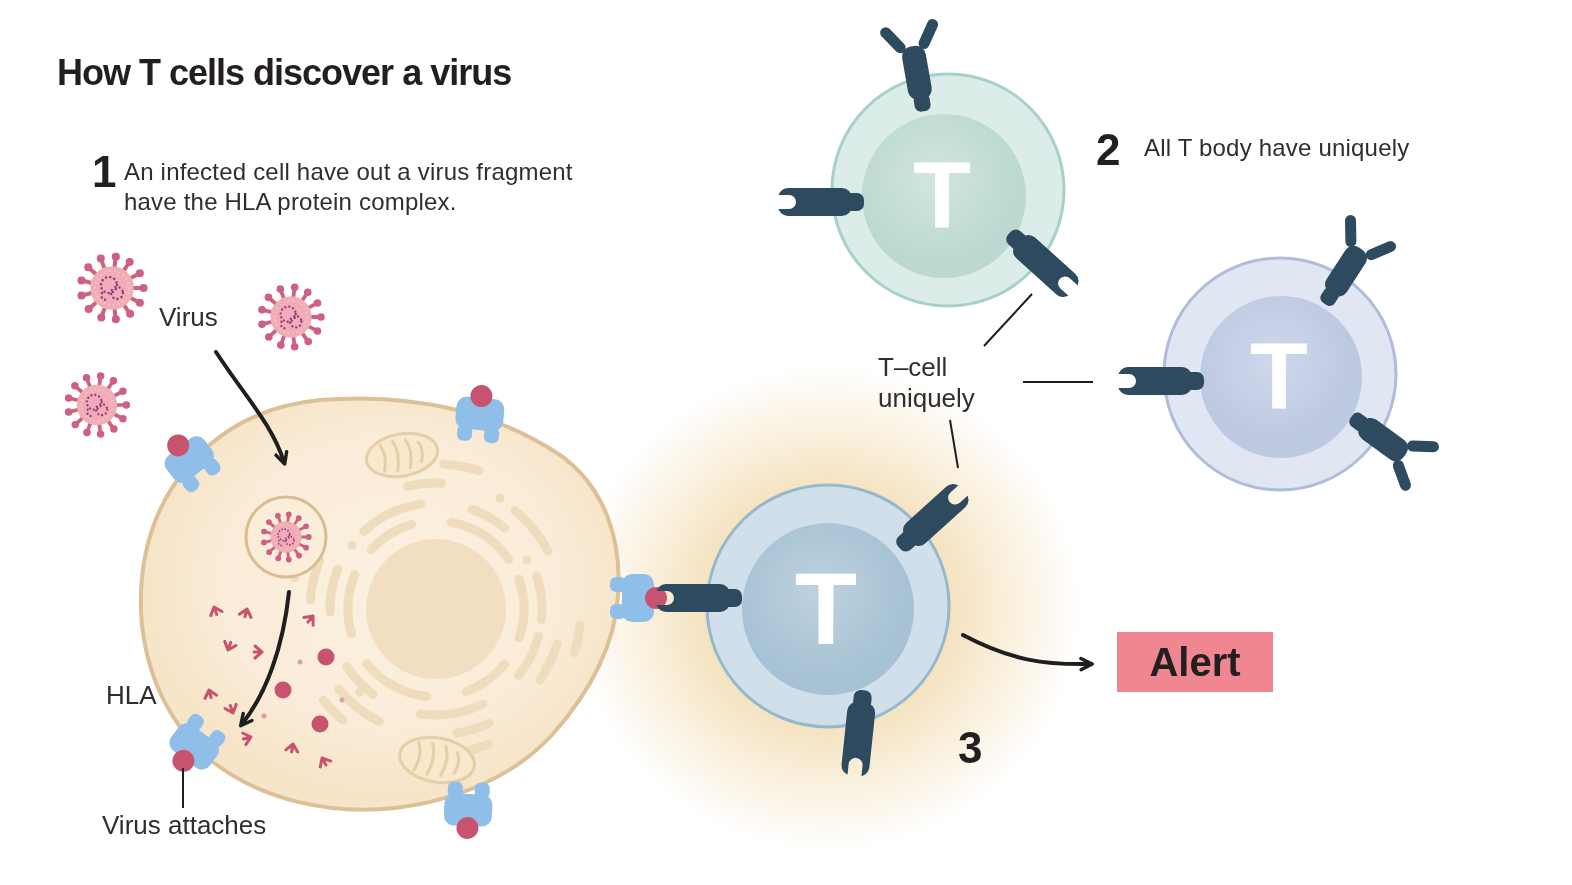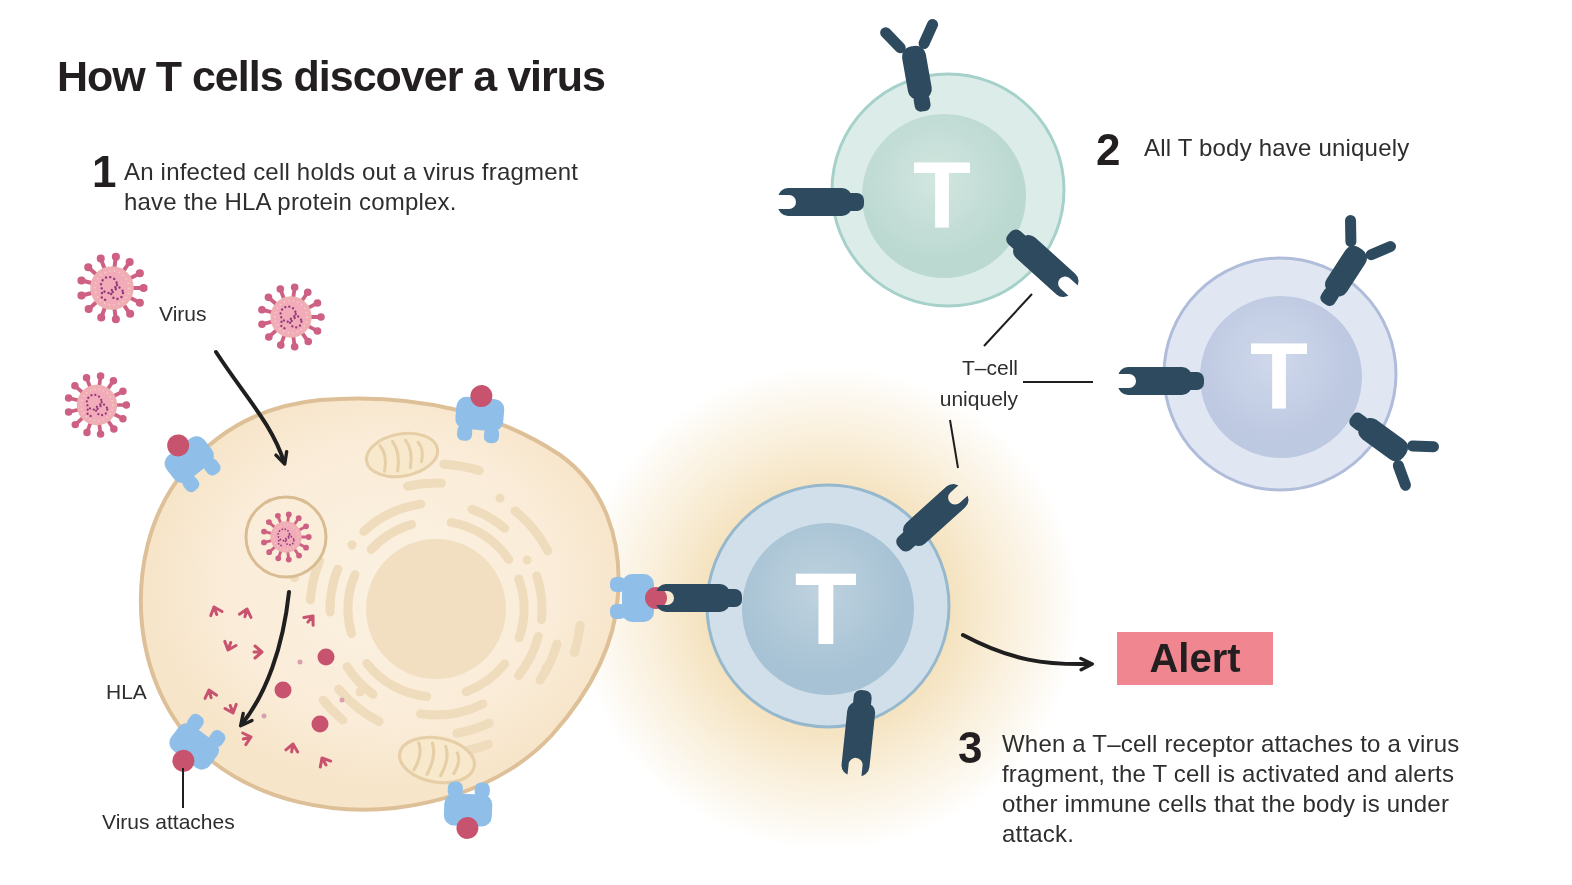--- a/index.html
+++ b/index.html
@@ -1,25 +1,25 @@
 <!DOCTYPE html>
 <html><head>
 <meta charset="utf-8">
 <style>
   html,body{margin:0;padding:0;background:#fff;}
   .stage{position:relative;width:1572px;height:885px;background:#fff;overflow:hidden;
          font-family:"Liberation Sans",sans-serif;color:#231F20;}
   .stage svg{position:absolute;left:0;top:0;}
-  .title{position:absolute;left:57px;top:52px;font-size:43px;font-weight:700;letter-spacing:-1px;color:#231F20;}
+  .title{position:absolute;left:57px;top:52px;font-size:36px;font-weight:700;letter-spacing:-1px;color:#231F20;}
   .num{position:absolute;font-size:44px;font-weight:700;line-height:1;color:#231F20;}
   .body{position:absolute;font-size:24px;line-height:30px;color:#2E2E2E;letter-spacing:.2px;}
   .body div{white-space:nowrap;}
-  .lbl{position:absolute;font-size:21px;color:#2E2E2E;white-space:nowrap;}
-  .tcr{width:140px;text-align:right;line-height:31px;}
-  .alert{position:absolute;left:1117px;top:632px;width:156px;height:53px;
+  .lbl{position:absolute;font-size:26px;color:#2E2E2E;white-space:nowrap;}
+  .tcr{width:140px;text-align:left;line-height:31px;}
+  .alert{position:absolute;left:1117px;top:632px;width:156px;height:60px;
          display:flex;align-items:center;justify-content:center;
          font-size:40px;font-weight:700;color:#231F20;}
   .vspike{stroke:#CE6183;stroke-width:4;stroke-linecap:round;fill:none;}
   .vtip{stroke:#CE6183;stroke-width:8;stroke-linecap:round;fill:none;}
   .vrna{fill:none;stroke:#93397A;stroke-width:2.4;stroke-dasharray:0.1 4.2;stroke-linecap:round;}
   .frag-dot{fill:#C8536F;}
   .fragS{stroke:#C8536F;stroke-width:3;stroke-linecap:round;fill:none;}
   .speck{fill:#D9A0B0;}
   .tletter{fill:#FFFFFF;font-family:"Liberation Sans",sans-serif;font-weight:700;text-anchor:middle;}
   .conn{stroke-width:2;fill:none;}
@@ -195,21 +195,21 @@
     <path class="conn" d="M 1023,382 L 1093,382"></path>
     <path class="conn" d="M 950,420 L 958,468"></path>
     <path class="conn" d="M 183,768 L 183,808"></path>
   </g>
 </svg>
 
   <div class="title">How T cells discover a virus</div>
 
   <div class="num" style="left:92px;top:150px">1</div>
   <div class="body" style="left:124px;top:157px">
-    <div>An infected cell holds out a virus fragment</div>
+    <div>An infected cell have out a virus fragment</div>
     <div>have the HLA protein complex.</div>
   </div>
 
   <div class="lbl" style="left:159px;top:302px">Virus</div>
   <div class="lbl" style="left:106px;top:680px">HLA</div>
   <div class="lbl" style="left:102px;top:810px">Virus attaches</div>
 
   <div class="lbl tcr" style="left:878px;top:352px">
     <div>T–cell</div>
     <div>uniquely</div>
@@ -218,20 +218,14 @@
   <div class="num" style="left:1096px;top:128px">2</div>
   <div class="body" style="left:1144px;top:133px">
     <div>All T body have uniquely</div>
   </div>
 
   <div class="alert" style="background-color: rgb(240, 134, 143);">
     <span>Alert</span>
   </div>
 
   <div class="num" style="left:958px;top:726px">3</div>
-  <div class="body" style="left:1002px;top:729px">
-    <div>When a T–cell receptor attaches to a virus</div>
-    <div>fragment, the T cell is activated and alerts</div>
-    <div>other immune cells that the body is under</div>
-    <div>attack.</div>
-  </div>
 
 </div>
 
 </body></html>

